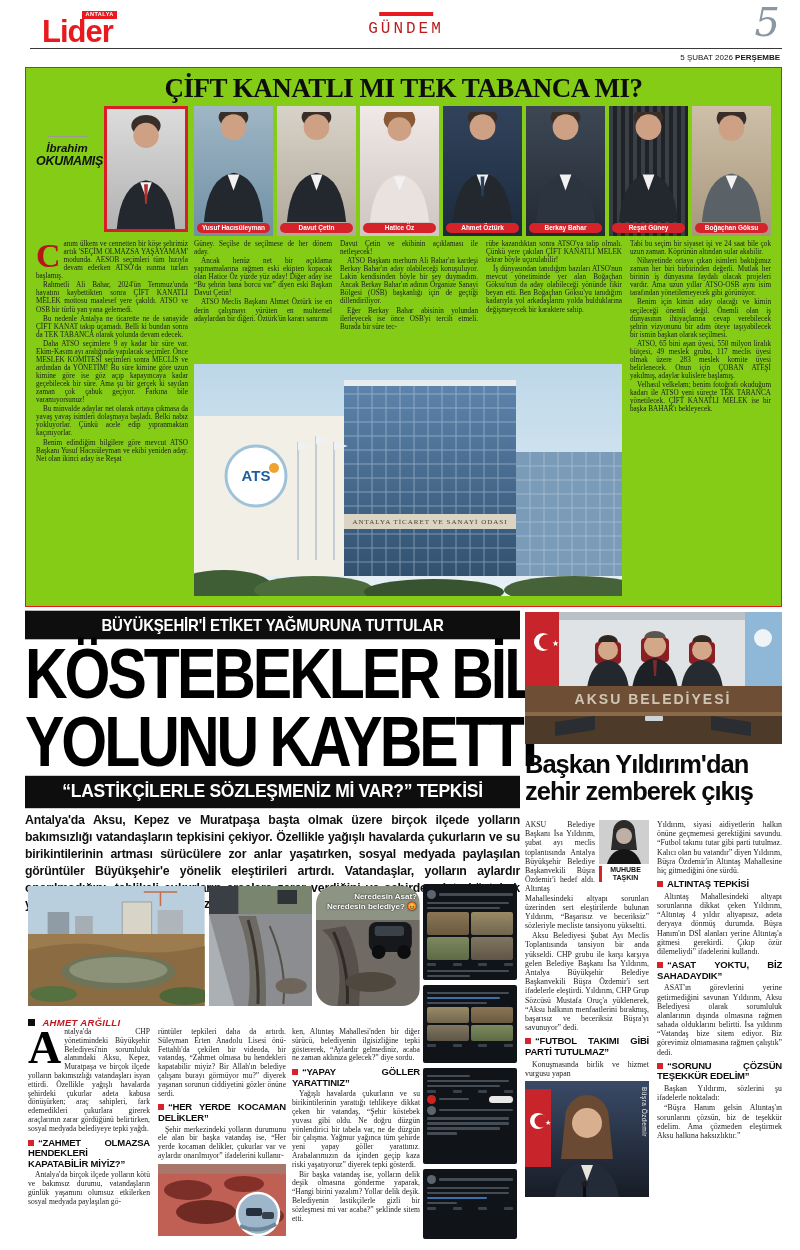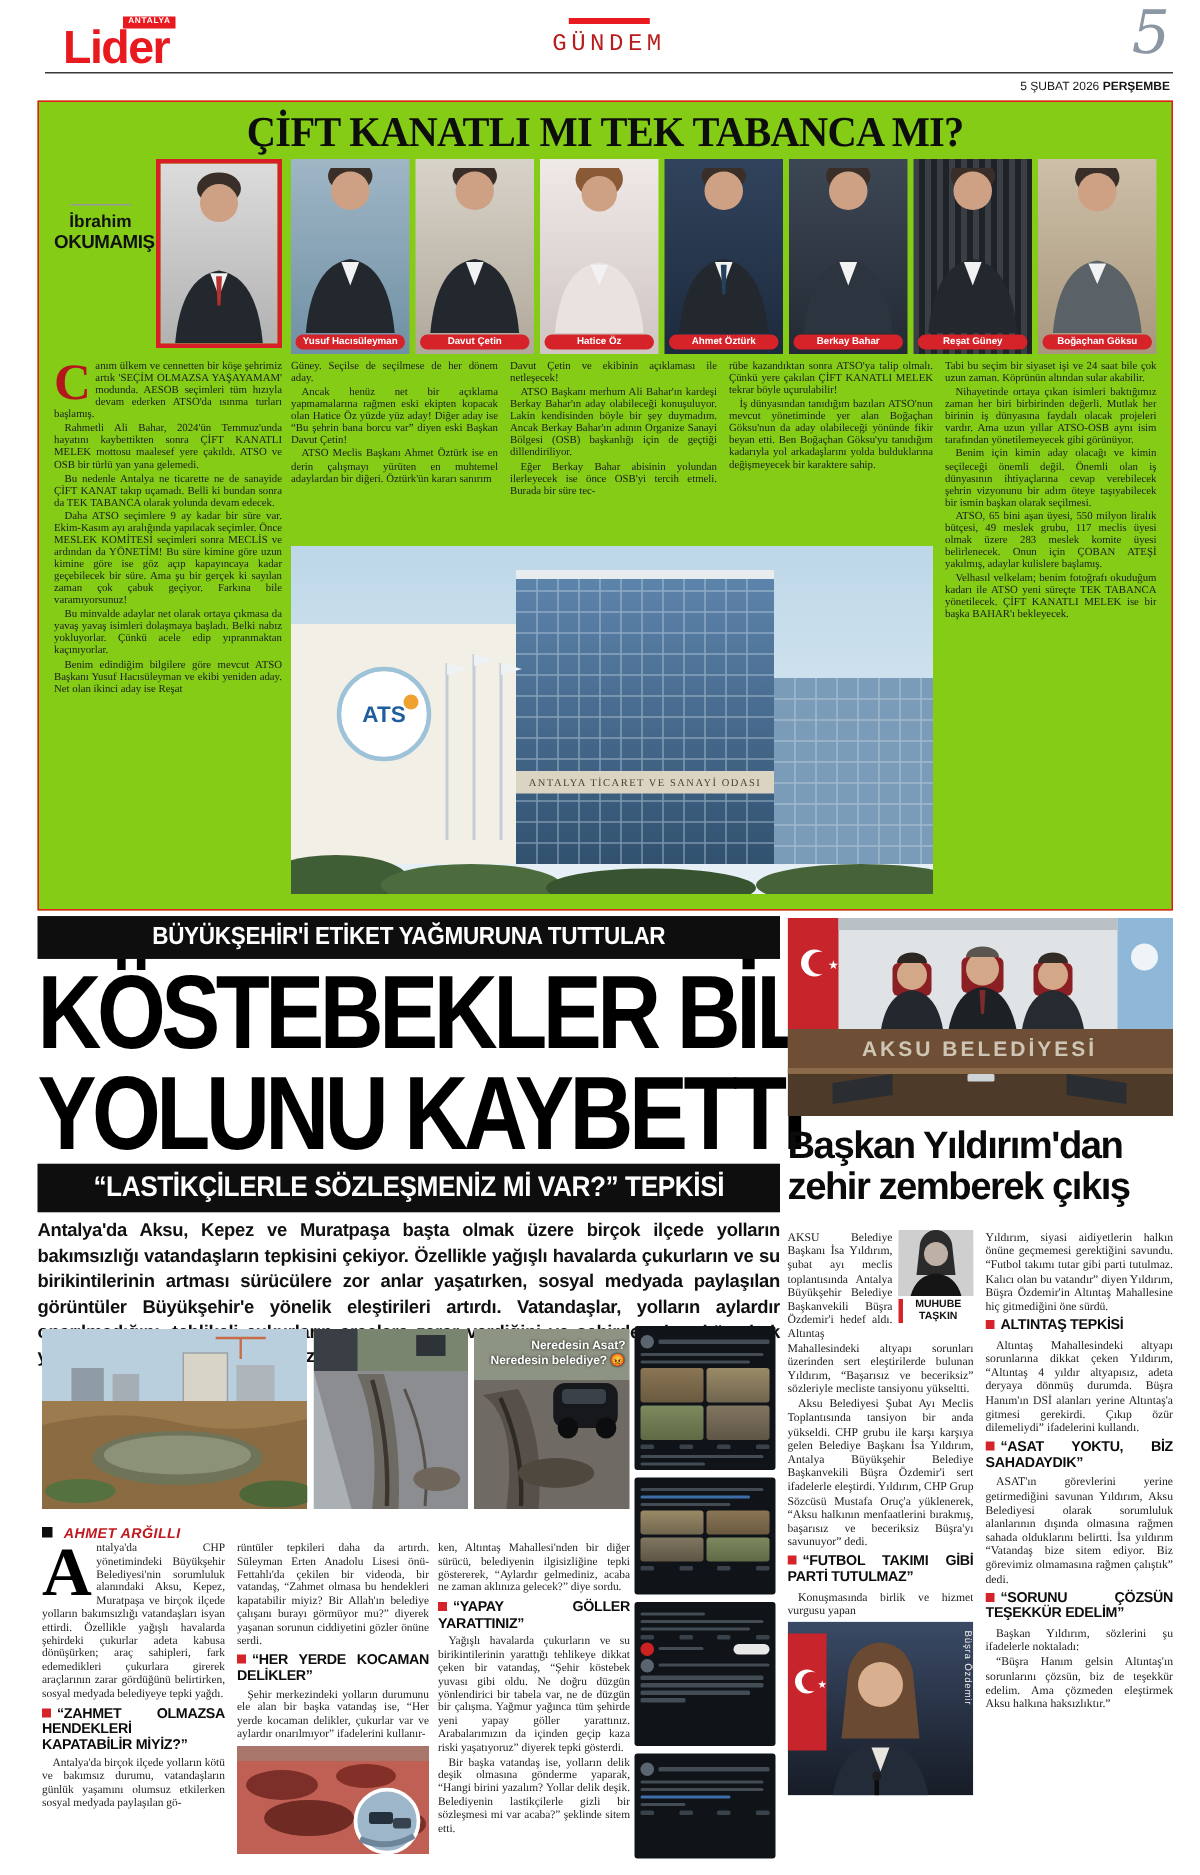--- a/index.html
+++ b/index.html
@@ -24,21 +24,21 @@
   .date-line b{font-weight:bold;}
 
   
   .top-box{position:absolute;left:25px;top:67px;width:757px;height:540px;border:1.6px solid #e8191f;background:#84cc16;}
   .top-title{margin:5px 0 0;text-align:center;font-family:"Liberation Serif",serif;font-weight:bold;
          font-size:27px;letter-spacing:-.5px;color:#0d0d0d;transform:scaleY(1.05);}
   .columnist{position:absolute;left:10px;top:38px;width:152px;height:130px;}
   .columnist-photo{position:absolute;right:0;top:0;width:84px;height:126px;border:3px solid #d81f26;
          background:linear-gradient(#dcdcdc,#b2b2b2);overflow:hidden;}
   .columnist-name{position:absolute;left:0;top:30px;width:62px;text-align:center;
-         font-family:"Liberation Sans",sans-serif;font-weight:bold;color:#111;}
+         font-family:"Liberation Sans",sans-serif;font-style:italic;font-weight:bold;color:#111;}
   .columnist-name .rule{width:40px;border-top:1px solid #999;margin:0 auto 5px;}
   .cn1{font-size:11.5px;} .cn2{font-size:12.5px;letter-spacing:-.3px;}
 
   .people-row{position:absolute;left:168px;top:38px;width:577px;height:130px;display:flex;gap:4px;}
   .person{flex:1;position:relative;overflow:hidden;background:linear-gradient(#9fb6c5,#7090a5);}
   .person:nth-child(2){background:linear-gradient(#d8d3c9,#b0a89a);}
   .person:nth-child(3){background:linear-gradient(#efe9e7,#cfc5c2);}
   .person:nth-child(4){background:linear-gradient(#31435c,#1c2a3d);}
   .person:nth-child(5){background:linear-gradient(#3d4754,#232a34);}
   .person:nth-child(6){background:repeating-linear-gradient(90deg,#3a3e45 0 4px,#1f2226 4px 8px);}
@@ -68,21 +68,21 @@
   .bar{background:#0e0e0e;color:#fff;text-align:center;font-family:"Liberation Sans",sans-serif;font-weight:bold;}
   .kicker{font-size:15px;letter-spacing:-.2px;padding:4px 0 5px;transform:scaleY(1.1);}
   .bighead{font-family:"Liberation Sans",sans-serif;font-weight:bold;color:#000;text-align:center;
          font-size:59px;line-height:.96;letter-spacing:-3px;transform:scaleY(1.18);
          margin:14px 0 12px;white-space:nowrap;}
   .subbar{font-size:17.5px;letter-spacing:-.3px;padding:4px 0 5px;transform:scaleY(1.08);}
   .lead{margin-top:5px;font-family:"Liberation Sans",sans-serif;font-weight:bold;font-size:12.3px;
          line-height:1.37;letter-spacing:-.2px;text-align:justify;color:#101010;}
   .road-photos{position:absolute;left:28px;top:886px;width:392px;height:120px;display:flex;gap:4px;}
   .rphoto{position:relative;overflow:hidden;}
-  .rp1{width:46%;} .rp2{width:27%;} .rp3{width:27%;}
+  .rp1{width:46%;} .rp2{width:27%;} .rp3{width:27%;border-radius:18px;}
   .overlay-txt{position:absolute;right:3px;top:6px;text-align:right;color:#fff;
          font-family:"Liberation Sans",sans-serif;font-weight:bold;font-size:8px;line-height:1.3;
          text-shadow:0 0 2px #000;}
   .byline-row{position:absolute;left:28px;top:1012px;font-family:"Liberation Sans",sans-serif;}
   .byline-sq{display:inline-block;width:7px;height:7px;background:#0d0d0d;margin-right:3px;}
   .byline-name{color:#c0181f;font-style:italic;font-weight:bold;font-size:9.5px;letter-spacing:.3px;}
   .road-col{top:1028px;height:221px;font-size:7.6px;line-height:1.16;}
   .rc1{left:28px;width:122px;} .rc2{left:158px;width:128px;} .rc3{292px;left:292px;width:128px;}
   .road-col .cap{color:#000;font-size:46px;line-height:.78;padding-right:3px;}
   .sub{font-family:"Liberation Sans",sans-serif;font-weight:bold;font-size:9.5px;line-height:1.12;

